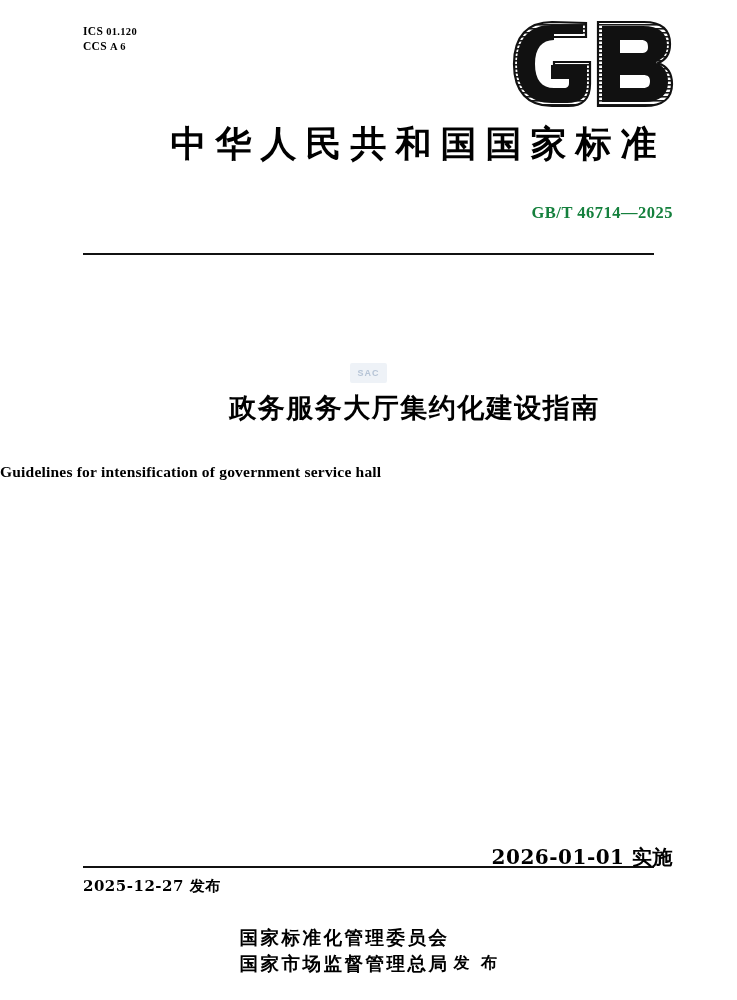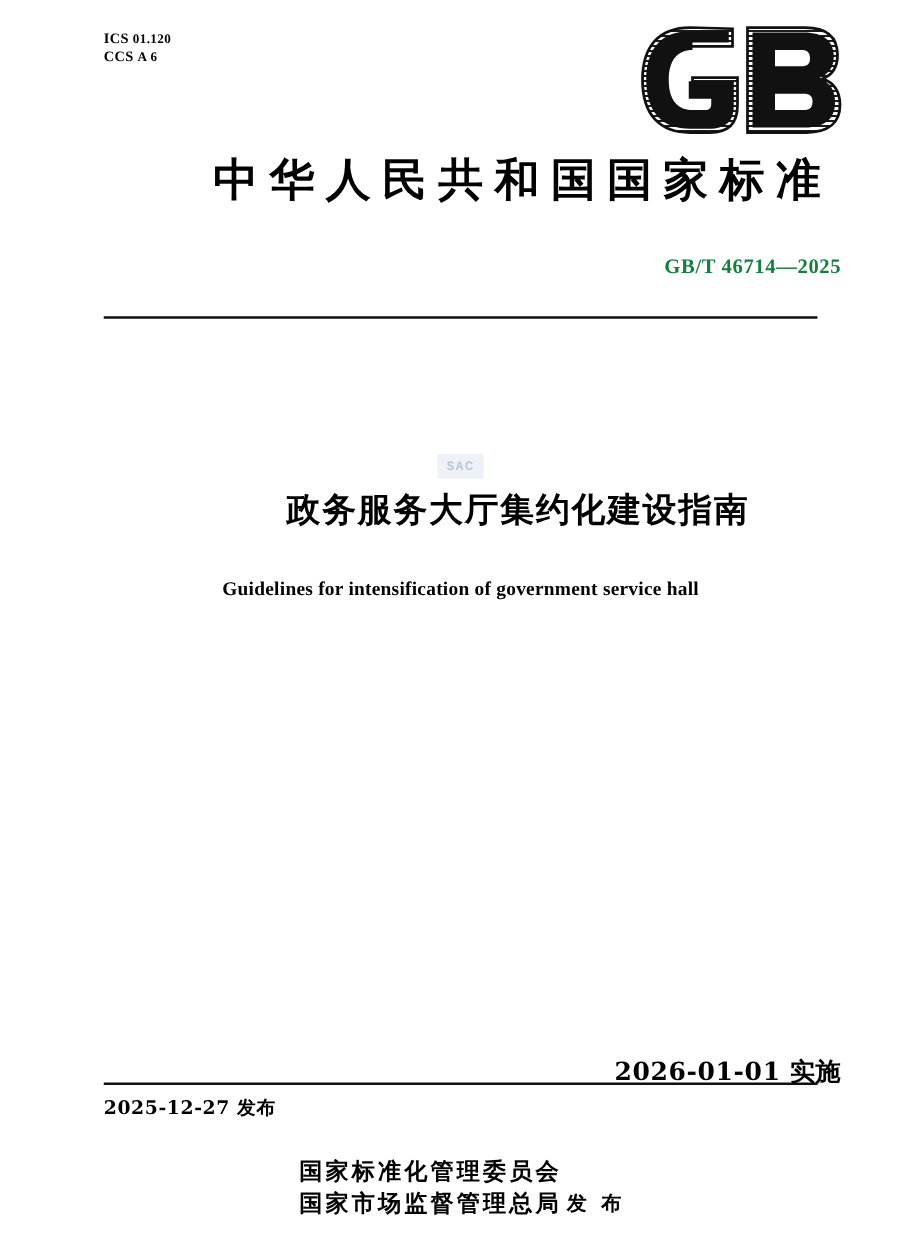--- a/index.html
+++ b/index.html
@@ -121,21 +121,20 @@
     font-size: 27px;
     letter-spacing: 1.5px;
     color: #000;
     padding-left: 46px;
   }
   .doc-title-en {
     position: absolute;
     left: 0;
     top: 463px;
     width: 737px;
-    text-align: center;
     font-family: "Liberation Serif", serif;
     font-weight: bold;
     font-size: 15.5px;
     letter-spacing: 0.2px;
     color: #000;
   }
 
   
   .rule-bottom {
     position: absolute;

